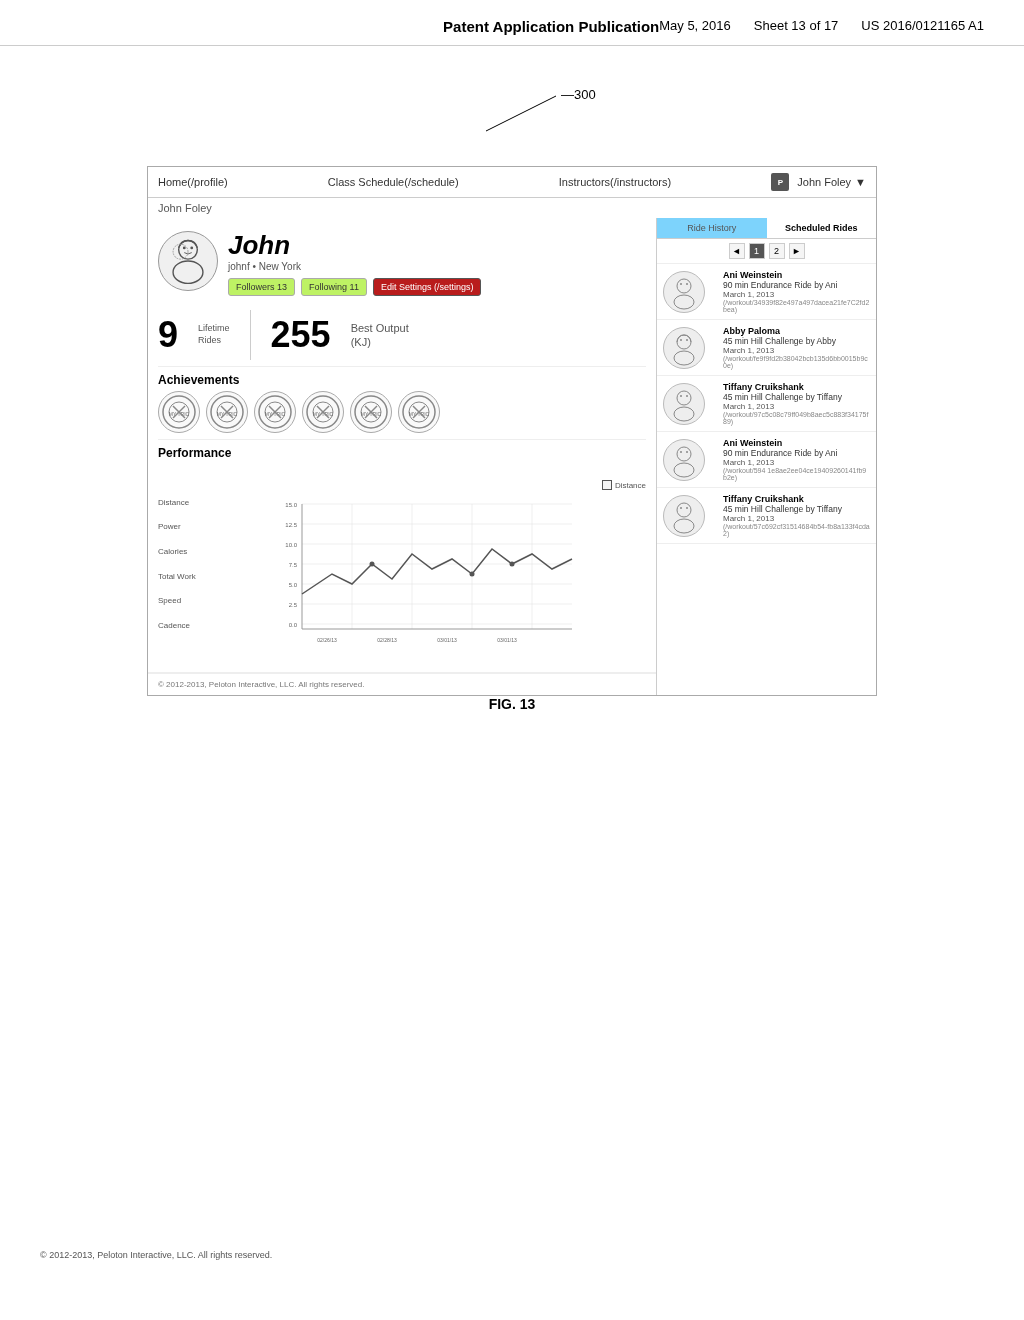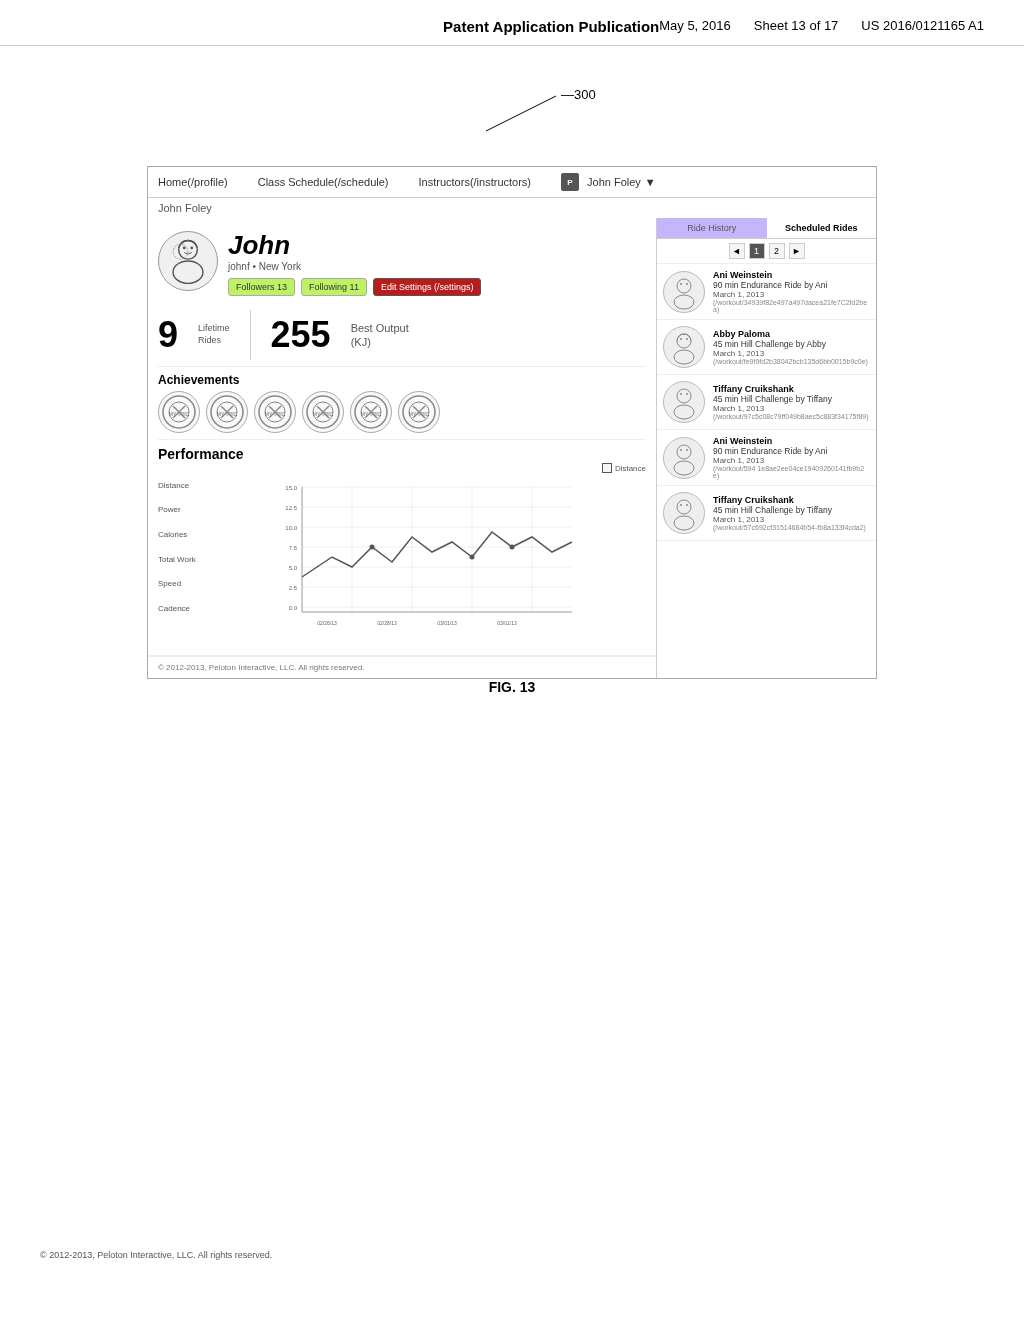--- a/index.html
+++ b/index.html
@@ -40,21 +40,21 @@
     .ref-line-area {
       position: relative;
       height: 80px;
       margin-bottom: 10px;
     }
 
     
     .nav-bar {
       display: flex;
       align-items: center;
-      justify-content: flex-start;
+      justify-content: space-between;
       border-bottom: 1px solid #ccc;
       padding: 6px 10px;
       gap: 30px;
       font-size: 11px;
       color: #333;
     }
     .nav-logo {
       width: 18px;
       height: 18px;
       background: #555;
@@ -169,21 +169,21 @@
       font-size: 7px;
       color: #666;
       text-align: center;
       line-height: 1.1;
       padding: 2px;
       background: #f9f9f9;
     }
 
     
     .performance-section { padding: 6px 0; }
-    .performance-section h3 { font-size: 14px; margin-bottom: 1px; }
+    .performance-section h3 { font-size: 12px; margin-bottom: 20px; }
     .chart-container {
       display: flex;
       gap: 10px;
     }
     .chart-labels {
       display: flex;
       flex-direction: column;
       justify-content: space-around;
       font-size: 8px;
       color: #555;
@@ -221,21 +221,21 @@
     .right-panel-tabs {
       display: flex;
       border-bottom: 1px solid #ccc;
     }
     .tab-btn {
       flex: 1;
       padding: 5px 4px;
       font-size: 9px;
       text-align: center;
       border: none;
-      background: #c4b5fd;
+      background: #7dd3fc;
       cursor: pointer;
       color: #555;
     }
     .tab-btn.active {
       background: #fff;
       font-weight: bold;
       color: #000;
     }
 
     .pagination {
@@ -255,24 +255,24 @@
       cursor: pointer;
       display: flex;
       align-items: center;
       justify-content: center;
       font-size: 9px;
     }
     .page-btn.active { background: #555; color: #fff; }
 
     .ride-item {
       display: flex;
-      gap: 8px;
+      gap: 18px;
       padding: 6px 6px;
       border-bottom: 1px solid #eee;
-      align-items: center;
+      align-items: flex-end;
     }
     .ride-thumb {
       width: 42px;
       height: 42px;
       border: 1px solid #bbb;
       border-radius: 50%;
       flex-shrink: 0;
       display: flex;
       align-items: center;
       justify-content: center;

